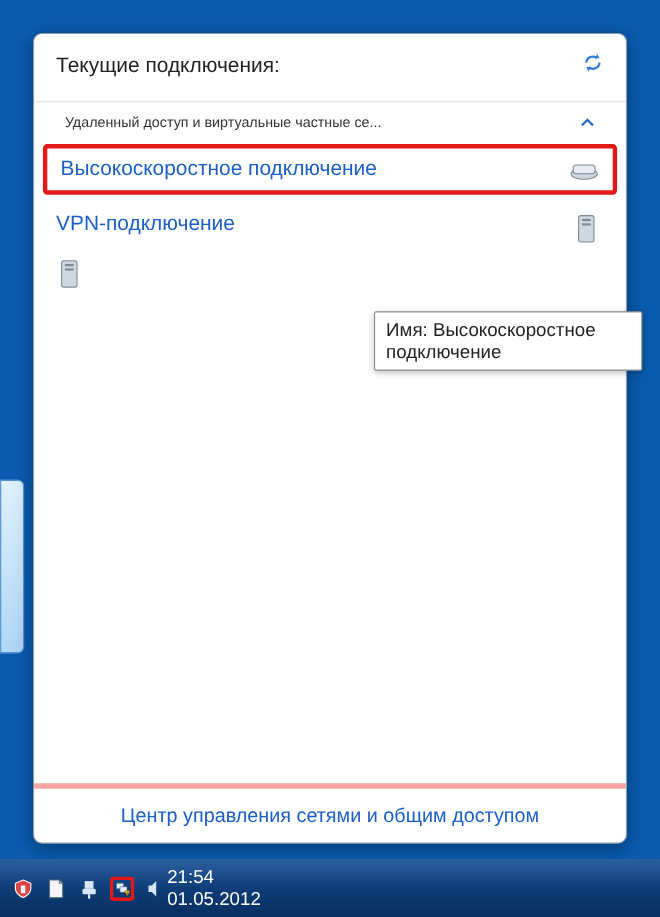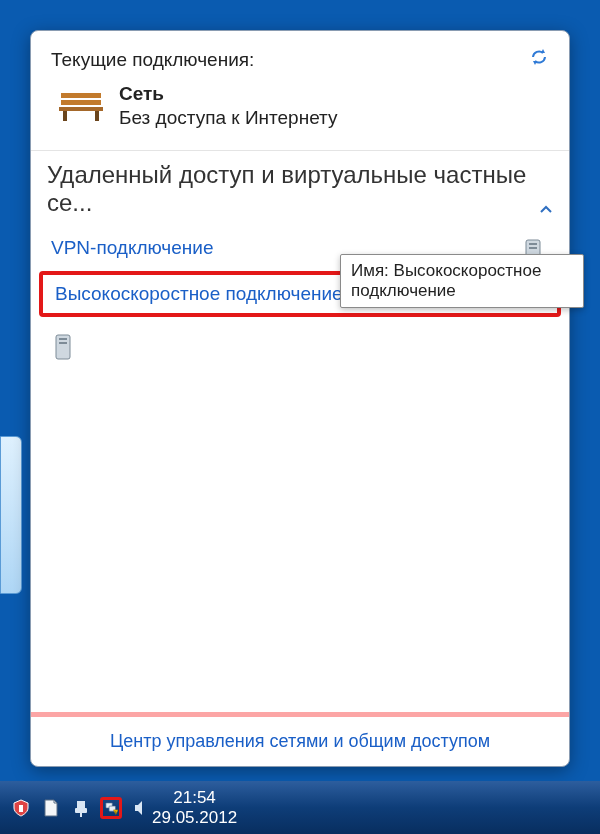--- a/index.html
+++ b/index.html
@@ -44,23 +44,23 @@
     width:48px; height:34px;
     display:flex; align-items:flex-end;
   }
   .net-labels { font-size:19px; color:#222; line-height:1.25; }
   .net-labels .title { font-weight:bold; }
   .separator {
     height:1px; background:#e4e4e4;
     margin: 6px 0 0 0;
   }
   .section-header {
-    display:flex; align-items:flex-end; justify-content:space-between;
-    padding: 10px 16px;
-    font-size:24px;
+    display:flex; align-items:flex-start; justify-content:space-between;
+    padding: 10px 28px;
+    font-size:13px;
     color:#333;
     cursor:pointer;
   }
   .chevron { color:#2f6fc1; font-size:14px; }
   .conn-list { flex:1; }
   .conn-item {
     display:flex; align-items:center; justify-content:space-between;
     padding: 10px 20px;
     font-size:19px;
     color:#1a5fc7;
@@ -69,21 +69,21 @@
   }
   .conn-item.highlight {
     border: 4px solid #e31818;
     border-radius: 4px;
     margin: 2px 8px 6px 8px;
     padding: 8px 12px;
   }
   .modem-icon, .server-icon { width:28px; height:20px; }
   .tooltip {
     position:absolute;
-    left: 340px; top: 254px;
+    left: 340px; top: 283px;
     width: 244px;
     background:#fff;
     border:1px solid #8a8a8a;
     border-radius:2px;
     padding: 6px 10px;
     font-size:17px;
     color:#222;
     z-index: 5;
     box-shadow: 0 2px 6px rgba(0,0,0,.25);
   }
@@ -101,21 +101,21 @@
     position:absolute;
     left:0; right:0; bottom:0; height:53px;
     background: linear-gradient(#2d5e9e, #0e3d78 50%, #082e5f);
     display:flex; align-items:center;
     padding: 0 10px;
     color:#fff;
     font-size:16px;
   }
   .tray-left { display:flex; align-items:center; gap:14px; flex:1; }
   .tray-icons { display:flex; align-items:center; gap:8px; }
-  .tray-clock { text-align:center; font-size:17px; line-height:1.15; padding-right:4px; }
+  .tray-clock { text-align:left; font-size:17px; line-height:1.15; padding-right:4px; }
   .lang-box {
     padding:2px 6px; font-size:16px; color:#fff;
   }
   .small-icon { width:22px; height:22px; display:inline-flex; align-items:center; justify-content:center; }
   .tray-highlight {
     border:3px solid #e31818;
     border-radius:3px;
     padding:1px;
   }
   .left-edge {
@@ -139,67 +139,52 @@
       <span>Текущие подключения:</span>
       <span class="refresh-icon">
         <svg width="20" height="20" viewBox="0 0 20 20">
           <path d="M4 10a6 6 0 0 1 10-4" fill="none" stroke="#2f7ad6" stroke-width="2"></path>
           <path d="M14 2 l2 4 l-4 0 z" fill="#2f7ad6"></path>
           <path d="M16 10a6 6 0 0 1-10 4" fill="none" stroke="#2f7ad6" stroke-width="2"></path>
           <path d="M6 18 l-2 -4 l4 0 z" fill="#2f7ad6"></path>
         </svg>
       </span>
     </div>
-    <div class="net-block">
-      <span class="bench-icon">
-        <svg width="48" height="34" viewBox="0 0 48 34">
-          <rect x="4" y="4" width="40" height="5" fill="#c27a2c"></rect>
-          <rect x="4" y="11" width="40" height="5" fill="#c27a2c"></rect>
-          <rect x="6" y="18" width="4" height="14" fill="#6b451c"></rect>
-          <rect x="38" y="18" width="4" height="14" fill="#6b451c"></rect>
-          <rect x="2" y="18" width="44" height="4" fill="#a5682a"></rect>
-        </svg>
-      </span>
-      <div class="net-labels">
-        <div class="title">Сеть</div>
-        <div>Без доступа к Интернету</div>
-      </div>
-    </div>
   </div>
 
   <div class="separator"></div>
 
   <div class="section-header">
     <span>Удаленный доступ и виртуальные частные се...</span>
     <span class="chevron">
       <svg width="14" height="10" viewBox="0 0 14 10">
           <path d="M2 8 L7 3 L12 8" fill="none" stroke="#2f6fc1" stroke-width="2"></path>
         </svg>
     </span>
   </div>
 
   <div class="conn-list">
+
+    <div class="conn-item highlight">
+      <span>Высокоскоростное подключение</span>
+      <span class="modem-icon">
+        <svg width="28" height="20" viewBox="0 0 28 20">
+          <ellipse cx="14" cy="14" rx="12" ry="5" fill="#cbd6df" stroke="#7d8b97"></ellipse>
+          <rect x="4" y="6" width="20" height="8" rx="3" fill="#e7edf2" stroke="#7d8b97"></rect>
+        </svg>
+      </span>
+    </div>
 
     <div class="conn-item">
       <span>VPN-подключение</span>
       <span class="server-icon">
         <svg width="24" height="28" viewBox="0 0 24 28">
           <rect x="5" y="2" width="14" height="24" rx="2" fill="#cfd8e0" stroke="#7d8b97"></rect>
           <rect x="8" y="5" width="8" height="2" fill="#7d8b97"></rect>
           <rect x="8" y="9" width="8" height="2" fill="#7d8b97"></rect>
-        </svg>
-      </span>
-    </div>
-
-    <div class="conn-item highlight">
-      <span>Высокоскоростное подключение</span>
-      <span class="modem-icon">
-        <svg width="28" height="20" viewBox="0 0 28 20">
-          <ellipse cx="14" cy="14" rx="12" ry="5" fill="#cbd6df" stroke="#7d8b97"></ellipse>
-          <rect x="4" y="6" width="20" height="8" rx="3" fill="#e7edf2" stroke="#7d8b97"></rect>
         </svg>
       </span>
     </div>
 
     <div class="conn-item">
       <span class="server-icon">
         <svg width="24" height="28" viewBox="0 0 24 28">
           <rect x="5" y="2" width="14" height="24" rx="2" fill="#cfd8e0" stroke="#7d8b97"></rect>
           <rect x="8" y="5" width="8" height="2" fill="#7d8b97"></rect>
           <rect x="8" y="9" width="8" height="2" fill="#7d8b97"></rect>
@@ -250,15 +235,15 @@
       </svg>
     </span>
     <span class="small-icon">
       <svg width="18" height="18" viewBox="0 0 18 18">
           <path d="M3 6 h3 l4 -4 v14 l-4 -4 h-3 z" fill="#d9e6f4"></path>
         </svg>
     </span>
   </div>
   <div class="tray-clock">
     <div>21:54</div>
-    <div>29.05.2012</div>
+    <div>01.05.2012</div>
   </div>
 </div>
 
 </body></html>

